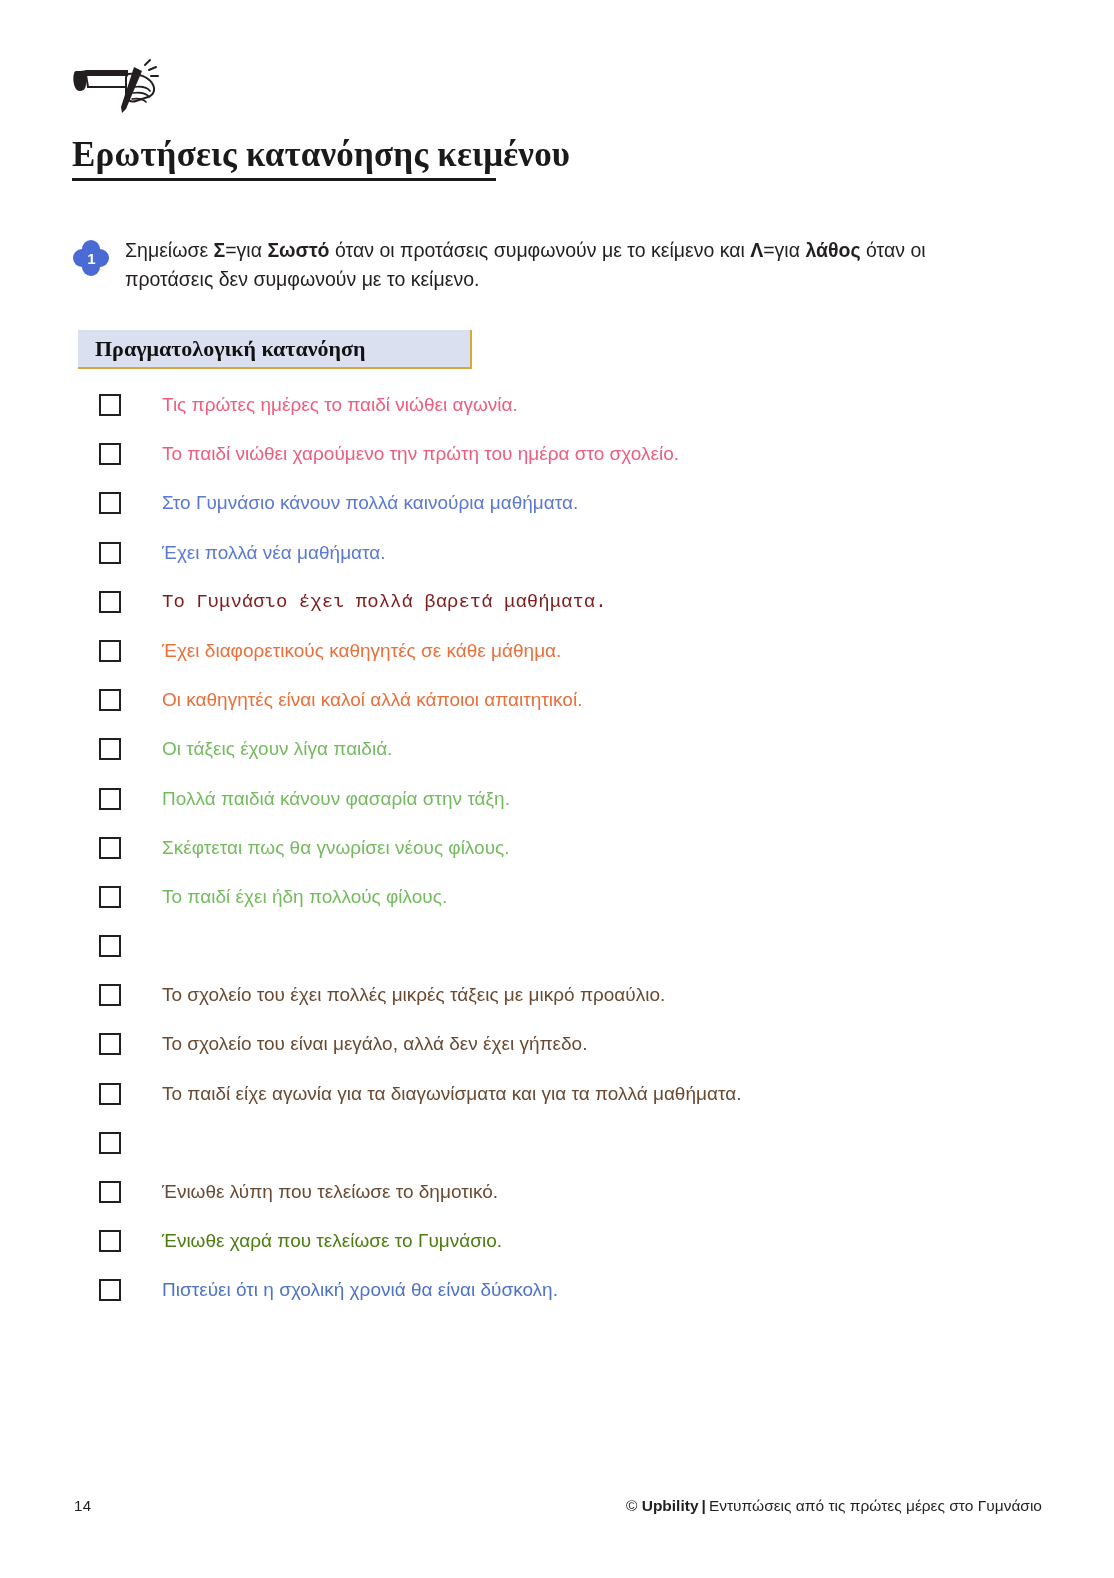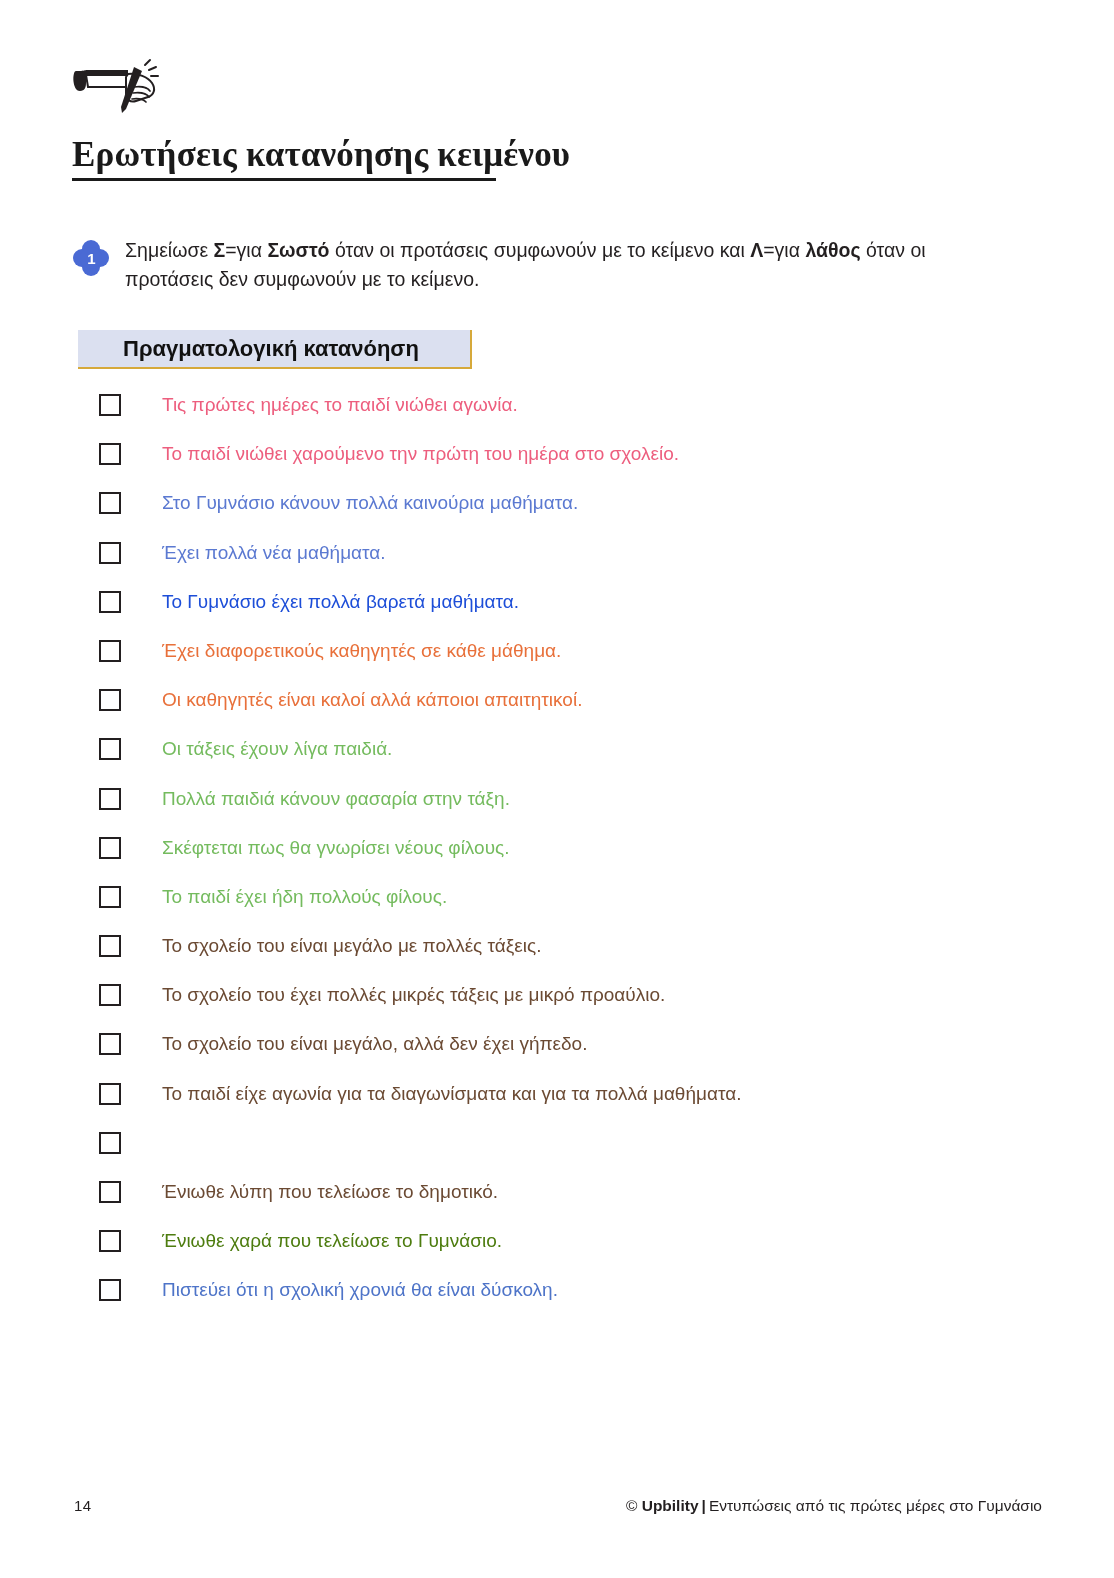--- a/index.html
+++ b/index.html
@@ -106,26 +106,25 @@
     background: #dbe0f0;
     border-right: 2px solid #d6a93a;
     border-bottom: 2px solid #d6a93a;
     box-sizing: border-box;
   }
   .section-header-label {
     position: absolute;
     left: 17px;
     top: 50%;
     transform: translateY(-50%);
-    font-family: Liberation Sans, sans-serif;
+    font-family: Liberation Serif, serif;
     font-weight: bold;
     font-size: 22px;
     color: #111111;
     white-space: nowrap;
-    margin-left: 28px;
   }
 
   
   .checklist {
     position: absolute;
     left: 99px;
     top: 393px;
     width: 960px;
   }
   .check-row {
@@ -232,21 +231,21 @@
       <div class="check-row">
         <div class="checkbox" role="checkbox" aria-checked="false"></div>
         <div class="check-label" style="color: rgb(91, 121, 209);">Στο Γυμνάσιο κάνουν πολλά καινούρια μαθήματα.</div>
       </div>
       <div class="check-row">
         <div class="checkbox" role="checkbox" aria-checked="false"></div>
         <div class="check-label" style="color: rgb(91, 121, 209);">Έχει πολλά νέα μαθήματα.</div>
       </div>
       <div class="check-row">
         <div class="checkbox" role="checkbox" aria-checked="false"></div>
-        <div class="check-label" style="color: #1d4ed8;">Το Γυμνάσιο έχει πολλά βαρετά μαθήματα.</div>
+        <div class="check-label" style="color: #7f1d1d; font-family: Liberation Mono, monospace;">Το Γυμνάσιο έχει πολλά βαρετά μαθήματα.</div>
       </div>
       <div class="check-row">
         <div class="checkbox" role="checkbox" aria-checked="false"></div>
         <div class="check-label" style="color: rgb(232, 112, 58);">Έχει διαφορετικούς καθηγητές σε κάθε μάθημα.</div>
       </div>
       <div class="check-row">
         <div class="checkbox" role="checkbox" aria-checked="false"></div>
         <div class="check-label" style="color: rgb(232, 112, 58);">Οι καθηγητές είναι καλοί αλλά κάποιοι απαιτητικοί.</div>
       </div>
       <div class="check-row">
@@ -260,21 +259,20 @@
       <div class="check-row">
         <div class="checkbox" role="checkbox" aria-checked="false"></div>
         <div class="check-label" style="color: rgb(116, 187, 94);">Σκέφτεται πως θα γνωρίσει νέους φίλους.</div>
       </div>
       <div class="check-row">
         <div class="checkbox" role="checkbox" aria-checked="false"></div>
         <div class="check-label" style="color: rgb(116, 187, 94);">Το παιδί έχει ήδη πολλούς φίλους.</div>
       </div>
       <div class="check-row">
         <div class="checkbox" role="checkbox" aria-checked="false"></div>
-        <div class="check-label" style="color: rgb(107, 74, 51);">Το σχολείο του είναι μεγάλο με πολλές τάξεις.</div>
       </div>
       <div class="check-row">
         <div class="checkbox" role="checkbox" aria-checked="false"></div>
         <div class="check-label" style="color: rgb(107, 74, 51);">Το σχολείο του έχει πολλές μικρές τάξεις με μικρό προαύλιο.</div>
       </div>
       <div class="check-row">
         <div class="checkbox" role="checkbox" aria-checked="false"></div>
         <div class="check-label" style="color: rgb(107, 74, 51);">Το σχολείο του είναι μεγάλο, αλλά δεν έχει γήπεδο.</div>
       </div>
       <div class="check-row">

